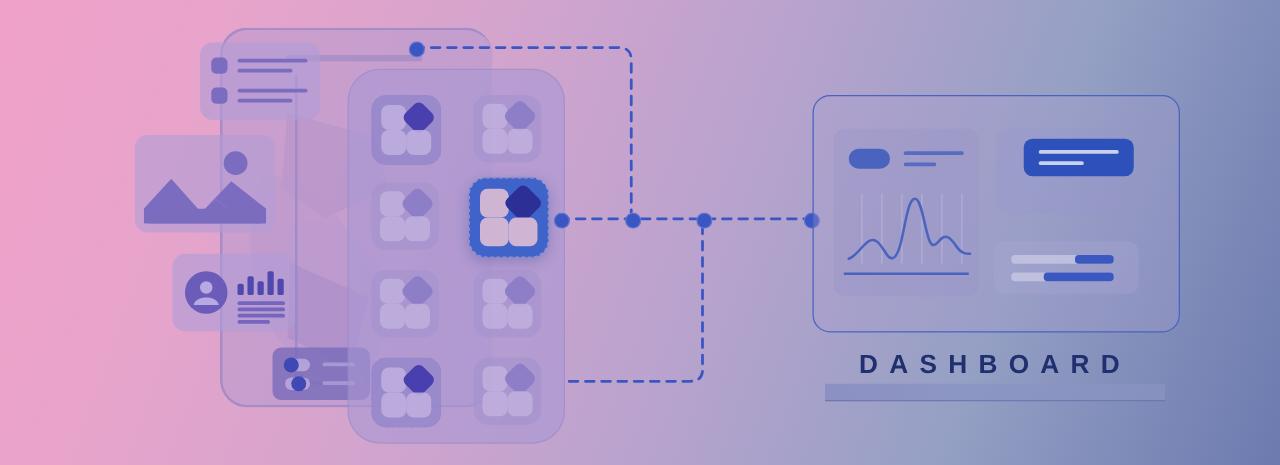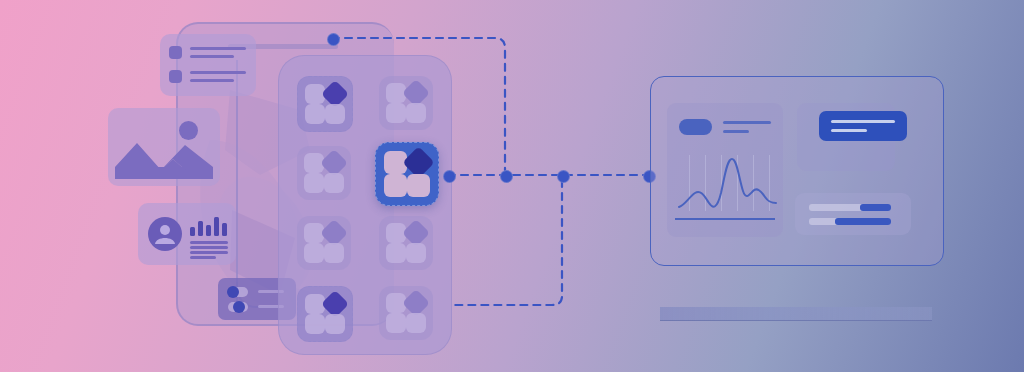--- a/index.html
+++ b/index.html
@@ -256,14 +256,15 @@
 
     <div class="subcard barcard">
       <div class="track" style="left:14px;top:11px;width:82px;"></div>
       <div class="fill" style="left:65px;top:11px;width:31px;"></div>
       <div class="track" style="left:14px;top:25px;width:82px;"></div>
       <div class="fill" style="left:40px;top:25px;width:56px;"></div>
     </div>
   </div>
 
   <div class="abs dash-underline"></div>
+  <div class="abs dash-label">DASHBOARD</div>
 
 </div>
 
 </body></html>

